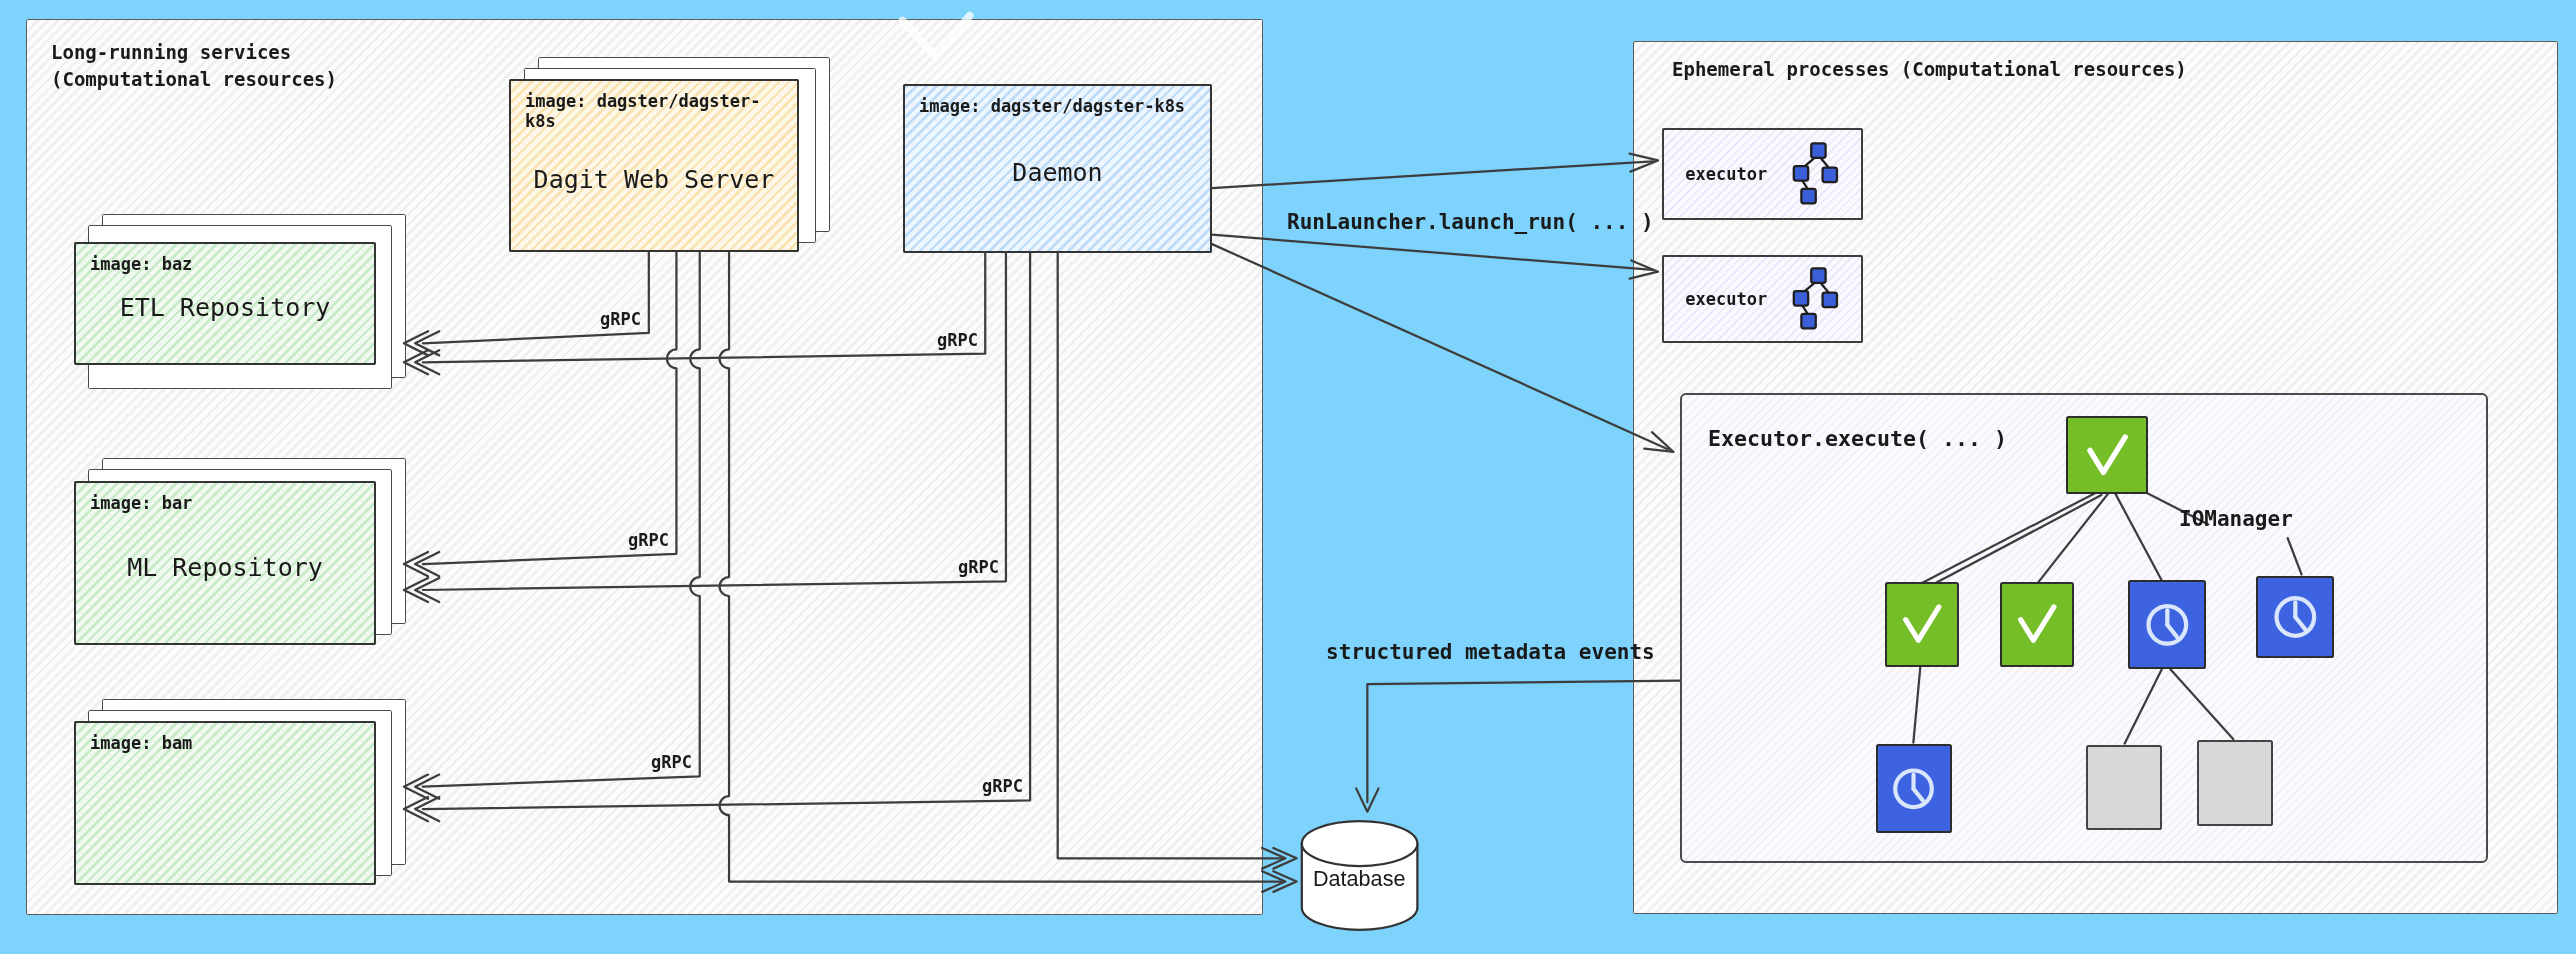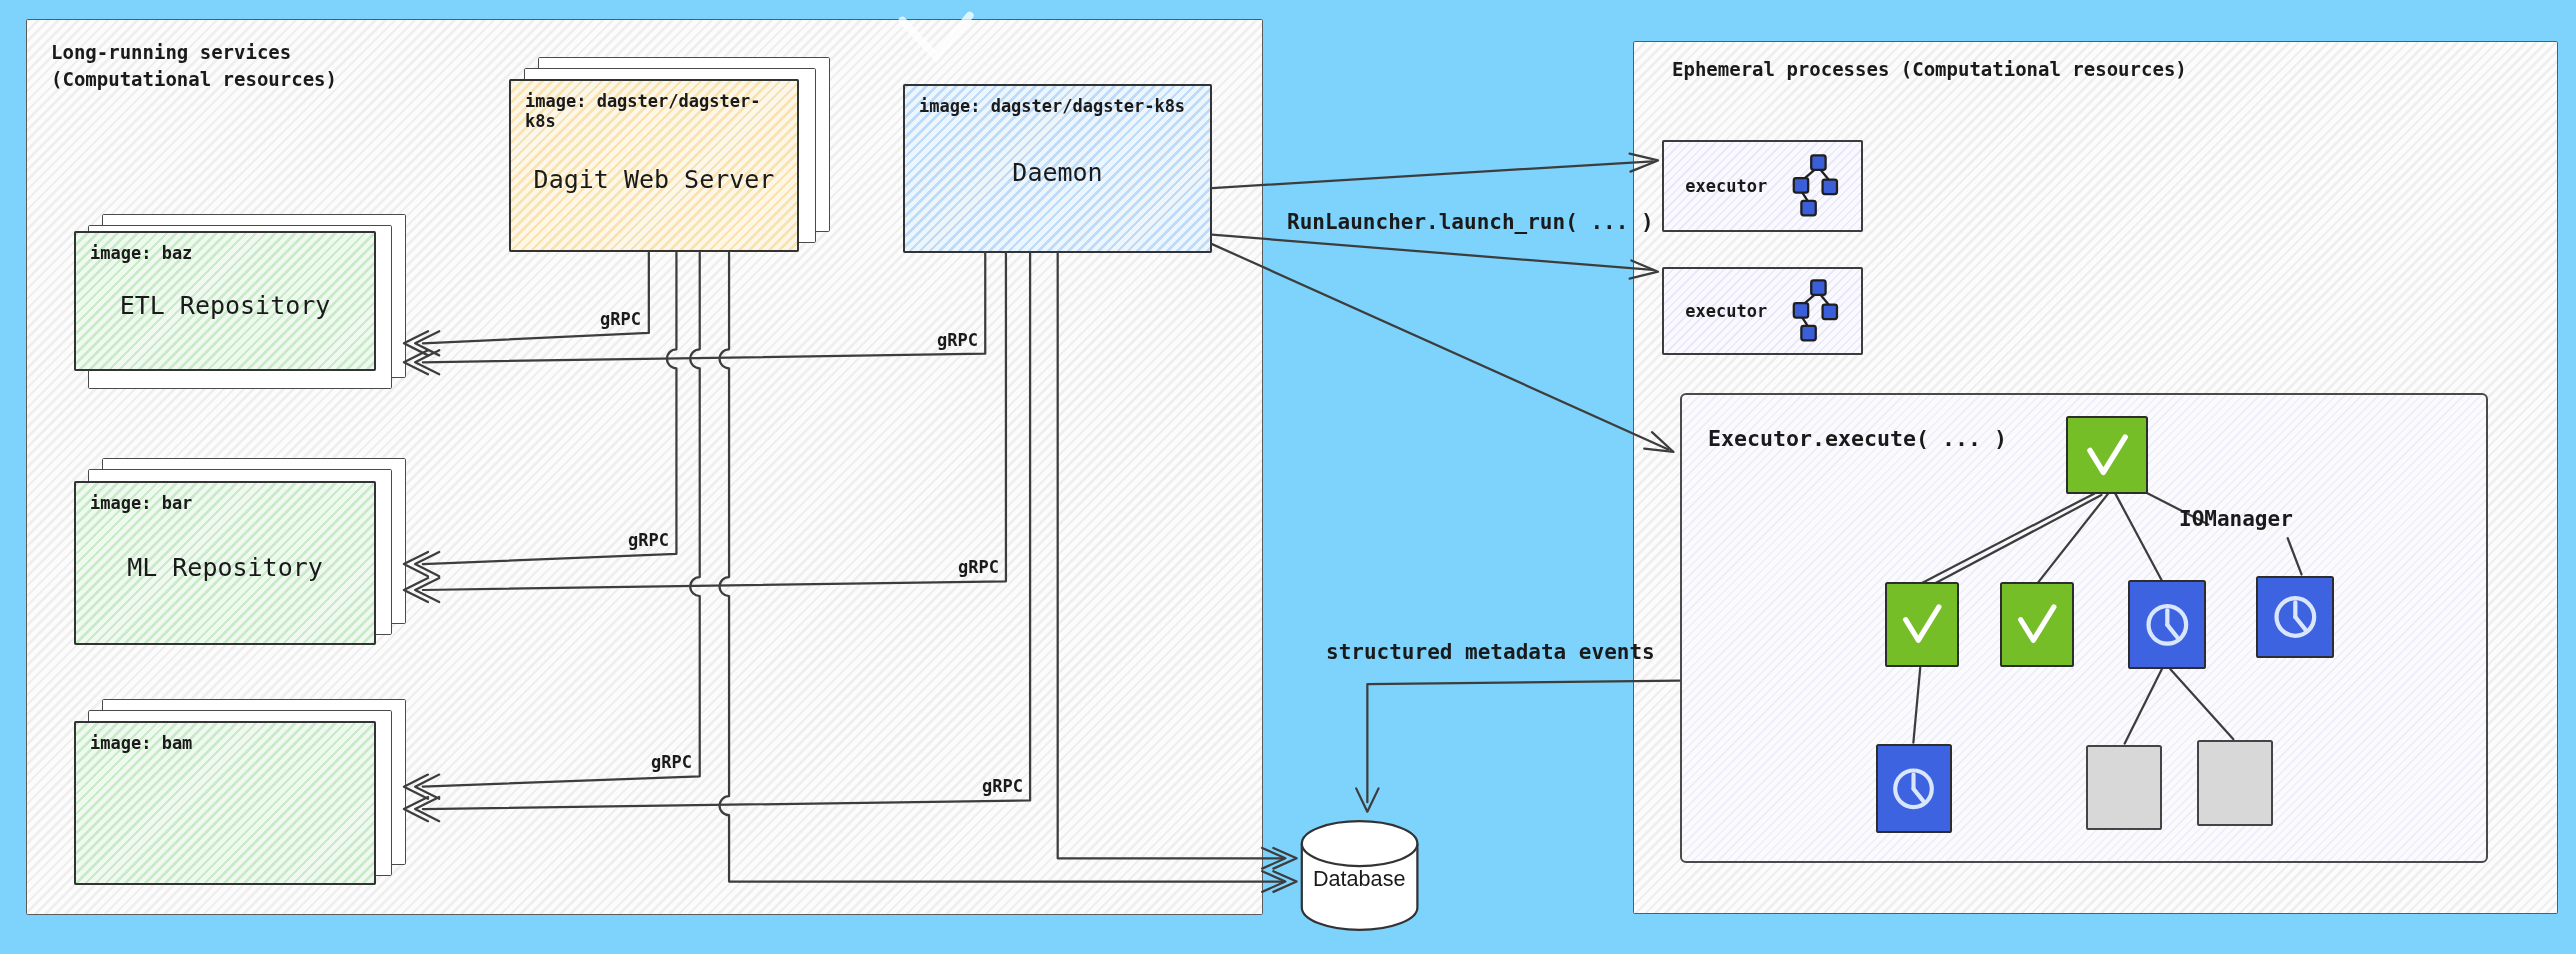--- a/index.html
+++ b/index.html
@@ -22,21 +22,21 @@
     background-image:repeating-linear-gradient(135deg,rgba(255,255,255,0) 0 2.6px,rgba(255,255,255,.72) 2.6px 7px);}
   .hatch-green{background-color:var(--repository-box-tint,#C9EBC9);
     background-image:repeating-linear-gradient(135deg,rgba(255,255,255,0) 0 2.6px,rgba(255,255,255,.72) 2.6px 7px);}
   .hatch-lav{background-color:var(--executor-box-tint,#E9E9FB);
     background-image:repeating-linear-gradient(135deg,rgba(255,255,255,0) 0 1.7px,rgba(255,255,255,.78) 1.7px 6px);}
   .img-label{font-size:17px;font-weight:700;}
   .box-name{flex:1;display:flex;align-items:center;justify-content:center;
             font-size:25px;font-weight:400;padding-bottom:12px;text-align:center;}
   
   .exec-box{position:absolute;border:2.2px solid #3c3c3c;border-radius:1.7px;z-index:3;
-    display:flex;align-items:center;justify-content:center;gap:22.4px;box-sizing:border-box;margin-top:12px;}
+    display:flex;align-items:center;justify-content:center;gap:22.4px;box-sizing:border-box;}
   .exec-label{font-size:17px;font-weight:700;}
   
   .exec-container{position:absolute;border:2.2px solid #4a4a4a;border-radius:6px;z-index:2;
     background-color:#efeffc;
     background-image:repeating-linear-gradient(135deg,rgba(255,255,255,0) 0 1.7px,rgba(255,255,255,.75) 1.7px 6px);}
   .exec-title{position:absolute;font-size:21.6px;font-weight:700;}
   
   .node{position:absolute;border:2.6px solid #2d2d2d;border-radius:2.6px;z-index:6;
         display:flex;align-items:center;justify-content:center;box-sizing:border-box;}
   .node.green{background:var(--success-green,#76BE28);}
@@ -74,21 +74,21 @@
     <div class="box-name">Dagit Web Server</div>
   </div>
 
   <div class="box hatch-blue" style="left:903px;top:84px;width:309px;height:169px">
     <div class="img-label">image: dagster/dagster-k8s</div>
     <div class="box-name">Daemon</div>
   </div>
 
   <div class="ghost" style="left:102px;top:214px;width:302px;height:162px"></div>
   <div class="ghost" style="left:88px;top:225px;width:302px;height:162px"></div>
-  <div class="box hatch-green" style="left:74px;top:231px;width:302px;height:140px">
+  <div class="box hatch-green" style="left:74px;top:242px;width:302px;height:123px">
     <div class="img-label">image: baz</div>
     <div class="box-name">ETL Repository</div>
   </div>
 
   <div class="ghost" style="left:102px;top:458px;width:302px;height:164px"></div>
   <div class="ghost" style="left:88px;top:469px;width:302px;height:164px"></div>
   <div class="box hatch-green" style="left:74px;top:481px;width:302px;height:164px">
     <div class="img-label">image: bar</div>
     <div class="box-name">ML Repository</div>
   </div>

